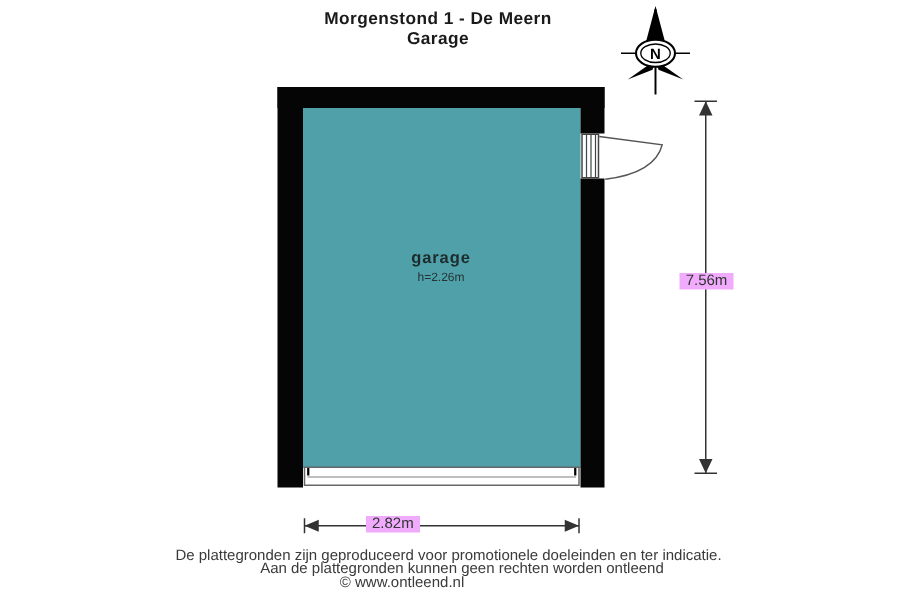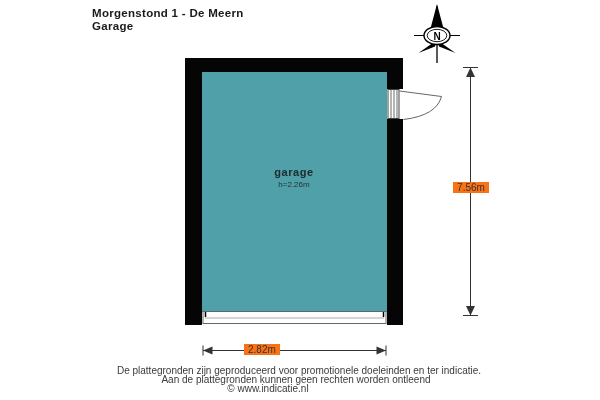--- a/index.html
+++ b/index.html
@@ -10,20 +10,21 @@
     width: 600px;
     height: 400px;
     background: #fff;
     overflow: hidden;
   }
   .title {
     position: absolute;
     left: 92px;
     top: 7px;
     width: 400px;
+    text-align: center;
     font-weight: bold;
     font-size: 11.5px;
     line-height: 13px;
     color: #1a1a1a;
     letter-spacing: 0.3px;
   }
   .plan-svg, .compass-svg { position: absolute; }
   .plan-svg { left: 0; top: 0; }
   .compass-svg { left: 412px; top: 2px; }
   .room-label {
@@ -38,21 +39,21 @@
     font-weight: bold;
     color: #1e2b2d;
     letter-spacing: 0.6px;
   }
   .room-height {
     font-size: 8px;
     color: #243335;
     margin-top: 2px;
   }
   .dim-label { font-size: 10px; color: #333; }
-  .dim-label span { background: #f97316; padding: 0 4px; }
+  .dim-label span { background: #f0abfc; padding: 0 4px; }
   .dim-h {
     position: absolute;
     left: 244px;
     top: 344px;
     width: 100px;
   }
   .dim-v {
     position: absolute;
     left: 446px;
     top: 182px;
@@ -61,21 +62,21 @@
   }
   .footer-line {
     position: absolute;
     width: 420px;
     text-align: center;
     font-size: 10px;
     line-height: 9px;
     color: #3a3a3a;
   }
   .f1 { left: 89px; top: 366px; }
-  .f2 { left: 86px; top: 375px; }
+  .f2 { left: 98px; top: 375px; }
   .f3 { left: 58px; top: 384px; }
 </style>
 </head>
 <body>
 
 <div class="canvas">
 
   <div class="title">
     <div>Morgenstond 1 - De Meern</div>
     <div>Garage</div>
@@ -139,15 +140,15 @@
 
   <div class="dim-label dim-h">
     <span>2.82m</span>
   </div>
   <div class="dim-label dim-v">
     <span>7.56m</span>
   </div>
 
   <div class="footer-line f1">De plattegronden zijn geproduceerd voor promotionele doeleinden en ter indicatie.</div>
   <div class="footer-line f2">Aan de plattegronden kunnen geen rechten worden ontleend</div>
-  <div class="footer-line f3">© www.indicatie.nl</div>
+  <div class="footer-line f3">© www.ontleend.nl</div>
 
 </div>
 
 </body></html>

